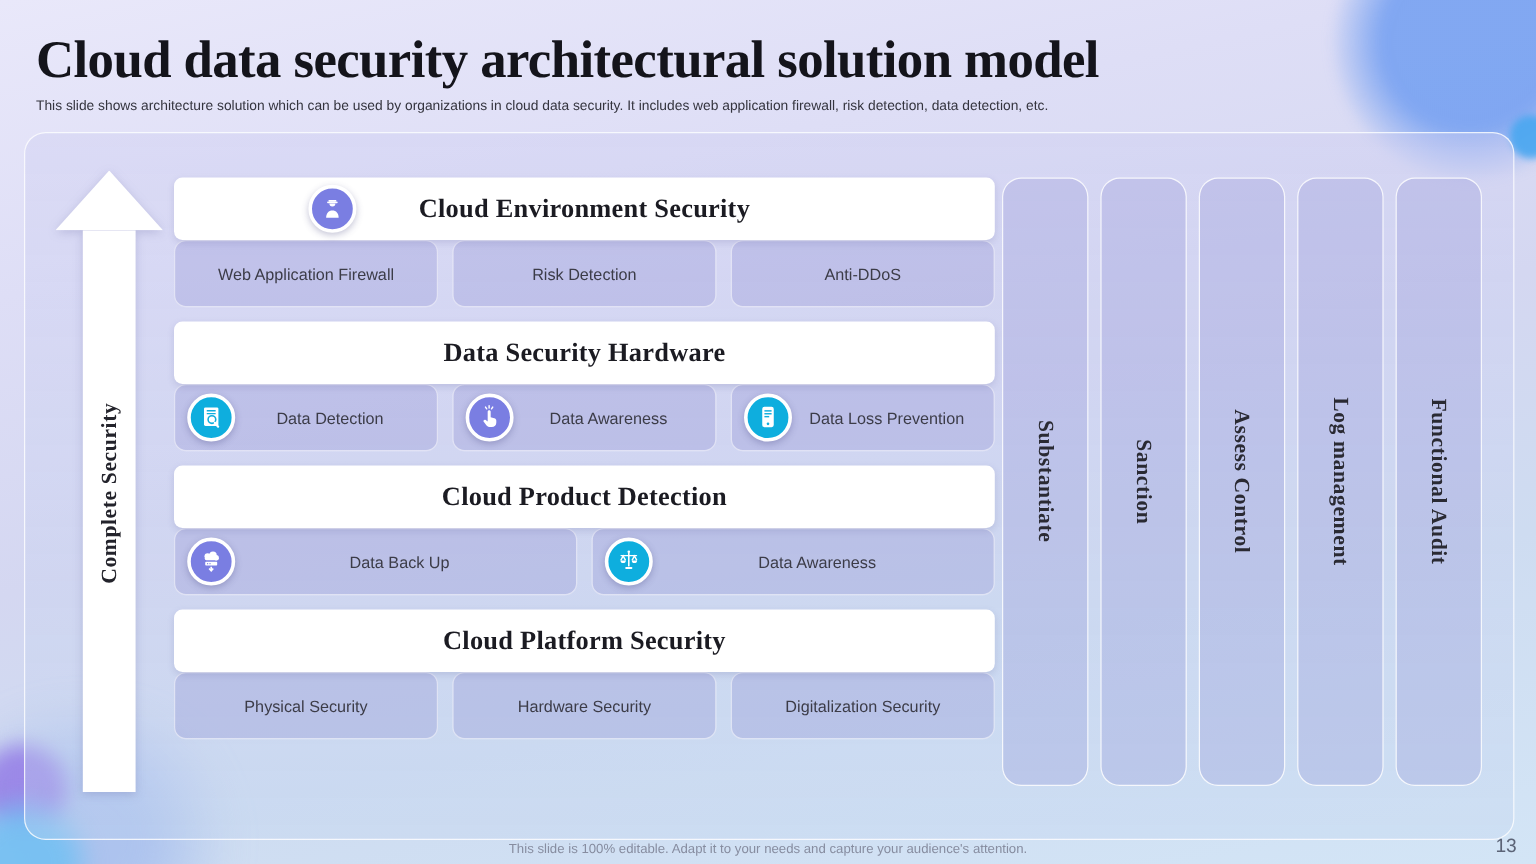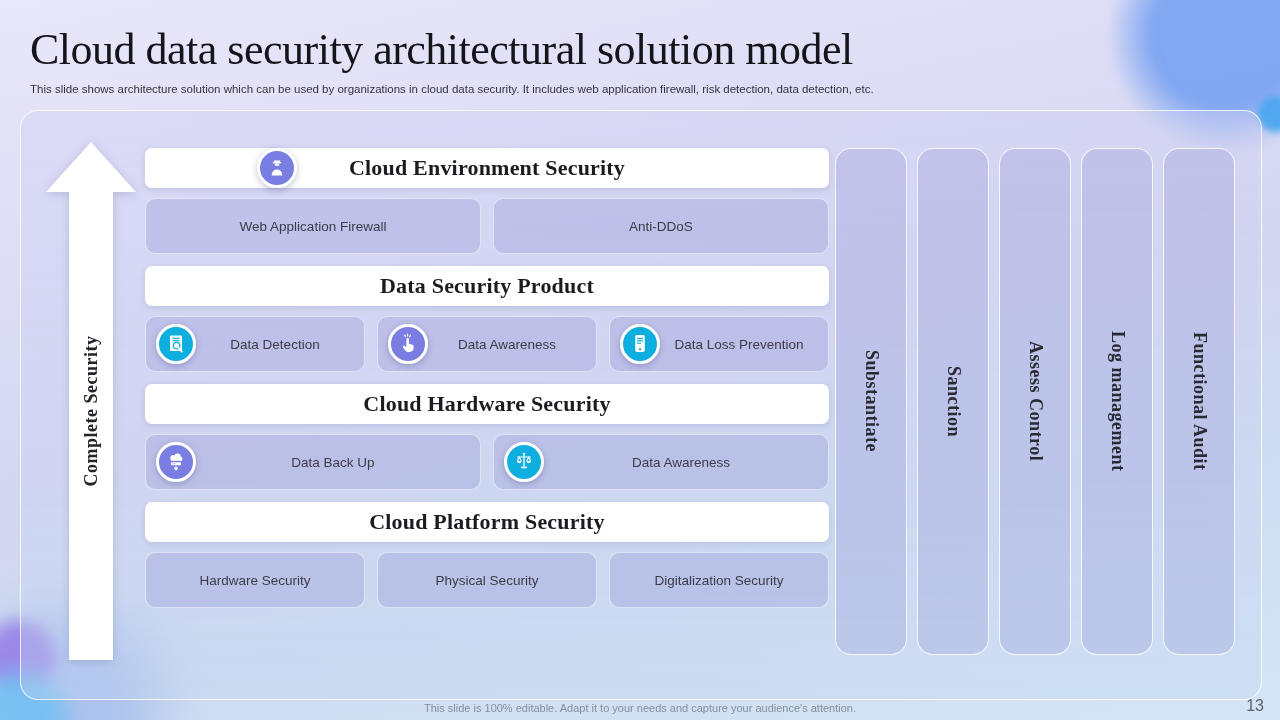--- a/index.html
+++ b/index.html
@@ -14,21 +14,21 @@
     background:radial-gradient(circle, rgba(124,164,241,.95) 45%, rgba(124,164,241,0) 73%); filter:blur(5px); }
   .blob-dot-r { right:-14px; top:96px; width:36px; height:36px; background:#49a7f0; filter:blur(3px); opacity:.9; }
   .blob-bl-glow { left:-70px; top:590px; width:280px; height:220px; border-radius:50%;
     background:radial-gradient(circle, rgba(140,170,235,.5) 30%, rgba(140,170,235,0) 70%); filter:blur(14px); }
   .blob-bl-purple { left:-26px; top:612px; width:90px; height:90px;
     background:radial-gradient(circle, rgba(150,126,230,.85) 40%, rgba(150,126,230,0) 72%); filter:blur(5px); }
   .blob-bl-cyan { left:-40px; top:660px; width:120px; height:120px;
     background:radial-gradient(circle, rgba(116,192,242,.9) 40%, rgba(116,192,242,0) 72%); filter:blur(6px); }
 
   .title { position:absolute; left:30px; top:24px; width:1000px;
-    font-family:"Liberation Serif", serif; font-weight:400; font-size:44px;
+    font-family:"Liberation Serif", serif; font-weight:700; font-size:44px;
     letter-spacing:-0.5px; color:#14141b; }
   .subtitle { position:absolute; left:30px; top:83px; width:980px;
     font-size:11.5px; color:#34343e; }
 
   .panel { position:absolute; left:20px; top:110px; width:1242px; height:590px;
     border:1.5px solid rgba(255,255,255,.8); border-radius:18px;
     background:linear-gradient(180deg, rgba(208,208,242,.45), rgba(196,214,240,.35)); }
 
   
   .arrow-wrap { position:absolute; left:46px; top:142px; width:90px; height:518px;
@@ -37,21 +37,21 @@
     clip-path:polygon(50% 0, 100% 100%, 0 100%); }
   .arrow-body { width:44px; height:468px; margin:0 auto; background:#fff; }
   .arrow-label { position:absolute; left:50%; top:52%;
     transform:translate(-50%,-50%) rotate(180deg);
     writing-mode:vertical-rl; white-space:nowrap;
     font-family:"Liberation Serif", serif; font-weight:700; font-size:18px;
     letter-spacing:.5px; color:#23232b; }
 
   
   .stack { position:absolute; left:145px; top:148px; width:684px; }
-  .sec-hdr { position:relative; height:40px; margin-bottom:10px; background:#fff;
+  .sec-hdr { position:relative; height:52px; background:#fff;
     border-radius:7px; box-shadow:0 2px 6px rgba(90,90,150,.18);
     display:flex; align-items:center; justify-content:center;
     font-family:"Liberation Serif", serif; font-weight:700; font-size:22px;
     color:#1b1b22; letter-spacing:.2px; }
   .itm-row { display:flex; gap:12px; height:56px; margin-bottom:12px; }
   .itm-row:last-child { margin-bottom:0; }
   .cell { flex:1; background:rgba(126,129,205,.25); border:1.3px solid rgba(255,255,255,.55);
     border-radius:10px; display:flex; align-items:center; padding:0 10px;
     color:#3c3c48; font-size:13.5px; }
   .cell-label { flex:1; text-align:center; }
@@ -107,26 +107,29 @@
         <path d="M6.8 19.5 c0-3.8 2.1-6 5.2-6 s5.2 2.2 5.2 6 z"></path>
       </svg>
     </span>
     <span>Cloud Environment Security</span>
   </div>
   <div class="itm-row">
     <div class="cell">
       <span class="cell-label">Web Application Firewall</span>
     </div>
     <div class="cell">
+      <span class="cell-label">Risk Detection</span>
+    </div>
+    <div class="cell">
       <span class="cell-label">Anti-DDoS</span>
     </div>
   </div>
 
   <div class="sec-hdr">
-    <span>Data Security Product</span>
+    <span>Data Security Hardware</span>
   </div>
   <div class="itm-row">
     <div class="cell">
       <span class="icn-circle c-cyan">
         <svg viewBox="0 0 24 24">
           <rect x="6" y="3.5" width="12" height="15.5" rx="1.2" fill="#fff"></rect>
           <line x1="8.3" y1="6.3" x2="15.7" y2="6.3" stroke="#0eaede" stroke-width="1.2"></line>
           <line x1="8.3" y1="8.7" x2="15.7" y2="8.7" stroke="#0eaede" stroke-width="1.2"></line>
           <circle cx="12.6" cy="13.6" r="3.2" fill="none" stroke="#0eaede" stroke-width="1.3"></circle>
           <line x1="15" y1="16.3" x2="17.8" y2="19.6" stroke="#fff" stroke-width="1.8" stroke-linecap="round"></line>
@@ -155,21 +158,21 @@
           <rect x="9" y="8.2" width="6" height="1.2" fill="#0eaede"></rect>
           <rect x="9" y="10.6" width="4" height="1.2" fill="#0eaede"></rect>
           <circle cx="12" cy="17.2" r="1.1" fill="#0eaede"></circle>
         </svg>
       </span>
       <span class="cell-label">Data Loss Prevention</span>
     </div>
   </div>
 
   <div class="sec-hdr">
-    <span>Cloud Hardware Security</span>
+    <span>Cloud Product Detection</span>
   </div>
   <div class="itm-row">
     <div class="cell">
       <span class="icn-circle c-purple">
         <svg viewBox="0 0 24 24">
           <g fill="#fff">
             <circle cx="9" cy="7.6" r="2.6"></circle>
               <circle cx="13.5" cy="6.6" r="3.1"></circle>
               <circle cx="16.2" cy="8.8" r="2.2"></circle>
             <rect x="6.6" y="8" width="11.6" height="2.8" rx="1.4"></rect>
@@ -202,24 +205,24 @@
       </span>
       <span class="cell-label">Data Awareness</span>
     </div>
   </div>
 
   <div class="sec-hdr">
     <span>Cloud Platform Security</span>
   </div>
   <div class="itm-row">
     <div class="cell">
+      <span class="cell-label">Physical Security</span>
+    </div>
+    <div class="cell">
       <span class="cell-label">Hardware Security</span>
-    </div>
-    <div class="cell">
-      <span class="cell-label">Physical Security</span>
     </div>
     <div class="cell">
       <span class="cell-label">Digitalization Security</span>
     </div>
   </div>
 
 </div>
 
 <div class="cols">
   <div class="col">

